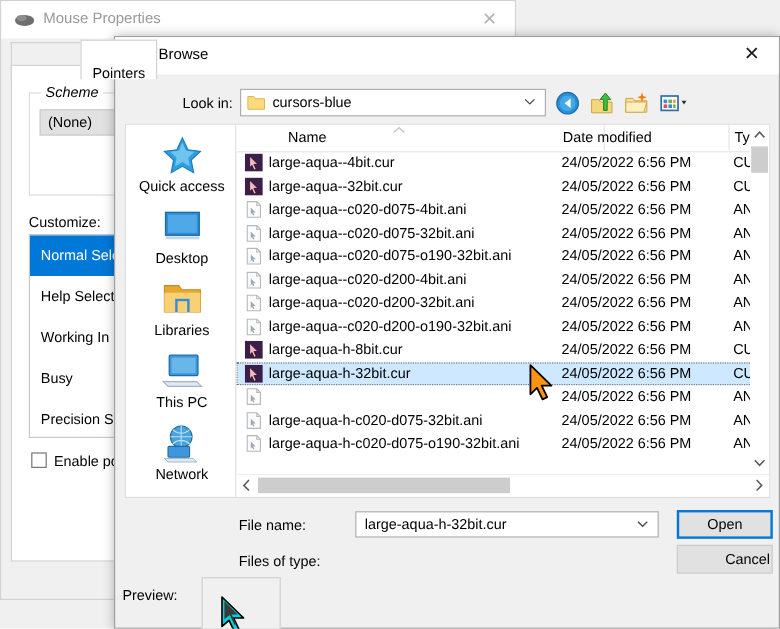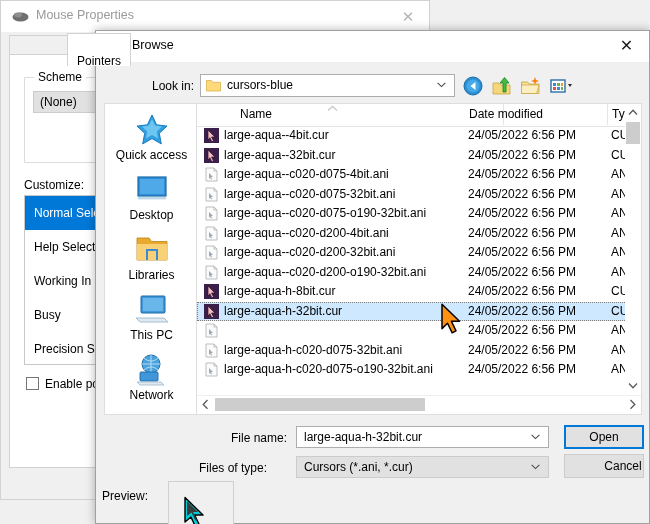--- a/index.html
+++ b/index.html
@@ -90,20 +90,21 @@
     width: 382px; height: 86px;
     border: 1px solid #dcdcdc;
     box-sizing: border-box;
   }
   #scheme-legend {
     position: absolute; left: 9px; top: -8px;
     background: #ffffff;
     padding: 0 4px;
     font-size: 12px;
     color: #000;
+    font-style: italic;
   }
   #scheme-combo {
     position: absolute; left: 8px; top: 13px;
     width: 236px; height: 22px;
     background: #e1e1e1;
     border: 1px solid #cccccc;
     box-sizing: border-box;
     font-size: 12px;
     color: #000;
     padding: 3px 0 0 6px;
@@ -337,21 +338,21 @@
   #hs-right { right: 0; }
   #hs-thumb {
     position: absolute; left: 18px; top: 2px;
     width: 210px; height: 13px;
     background: #cdcdcd;
   }
 
   
   #filename-label {
     position: absolute; left: 103px; top: 400px;
-    font-size: 12px; color: #000; margin-left: 32px;
+    font-size: 12px; color: #000;
   }
   #filename-combo {
     position: absolute; left: 200px; top: 395px;
     width: 253px; height: 22px;
     background: #ffffff;
     border: 1px solid #adadad;
     box-sizing: border-box;
   }
   #filename-value {
     position: absolute; left: 7px; top: 3px;
@@ -737,26 +738,20 @@
 
     <div id="filename-label">File name:</div>
     <div id="filename-combo">
       <div id="filename-value">large-aqua-h-32bit.cur</div>
       <svg class="combo-chev" viewBox="0 0 9 6">
         <path d="M0.6 0.8L4.5 4.6 8.4 0.8" fill="none" stroke="#4a4a4a" stroke-width="1.1"></path>
       </svg>
     </div>
 
     <div id="filetype-label">Files of type:</div>
-    <div id="filetype-combo">
-      <div id="filetype-value">Cursors (*.ani, *.cur)</div>
-      <svg class="combo-chev" viewBox="0 0 9 6">
-        <path d="M0.6 0.8L4.5 4.6 8.4 0.8" fill="none" stroke="#4a4a4a" stroke-width="1.1"></path>
-      </svg>
-    </div>
 
     <div id="open-btn">Open</div>
     <div id="cancel-btn">Cancel</div>
 
     <div id="preview-label">Preview:</div>
     <div id="preview-box">
       <svg id="preview-cursor" viewBox="0 0 26 34">
         <path d="M2 1.5l18 17.5h-8.3l4.6 9.8-3.8 1.9-4.6-9.7L2 26z" fill="#00cfd8" stroke="#000000" stroke-width="1.4" stroke-linejoin="round"></path>
         <path d="M4 5l11 11h-5l4 8-1.5 0.8-4-8.2L4 20z" fill="#3a3a3a"></path>
       </svg>

